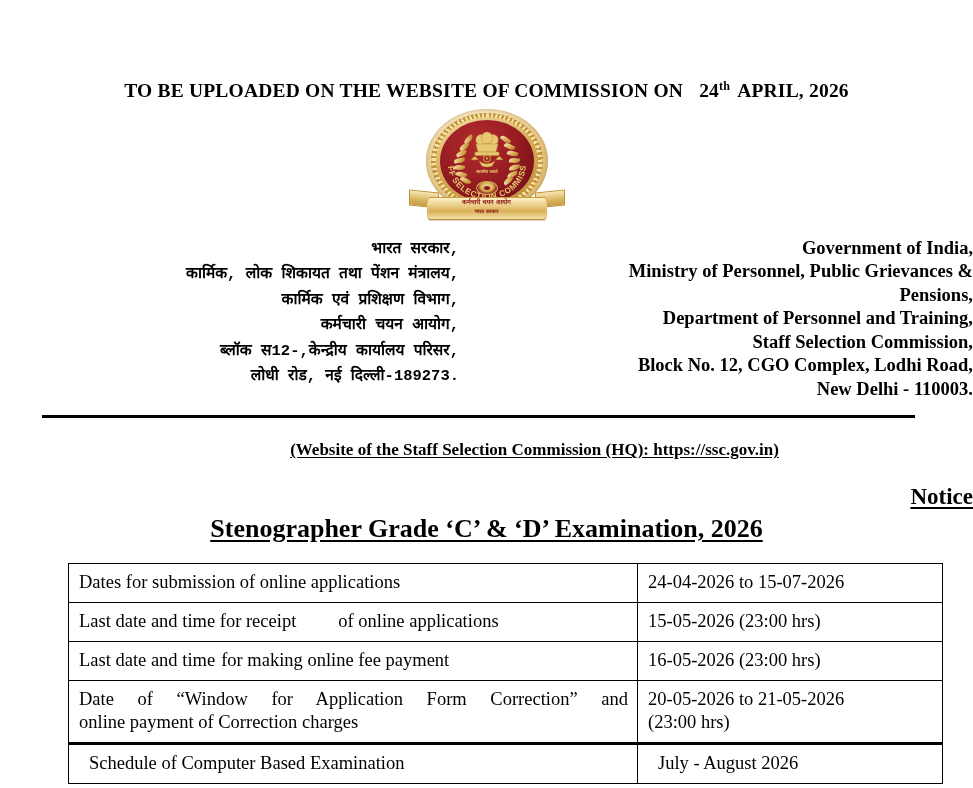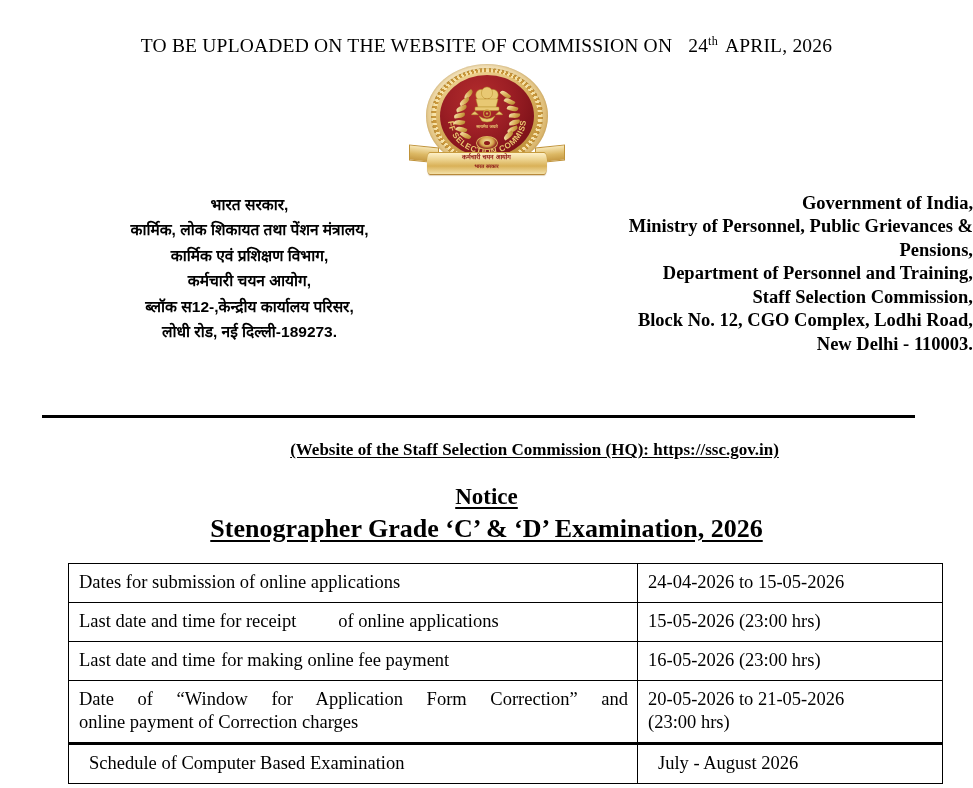--- a/index.html
+++ b/index.html
@@ -12,24 +12,24 @@
     height: 788px;
     overflow: hidden;
     font-family: "Liberation Serif", "DejaVu Serif", serif;
     color: #000000;
     position: relative;
   }
 
   
   .upload-header {
     text-align: center;
-    font-weight: normal;
+    font-weight: bold;
     font-size: 19.5px;
     letter-spacing: 0.2px;
-    padding-top: 33px;
+    padding-top: 78px;
     white-space: nowrap;
   }
   .upload-header .date-part {
     margin-left: 16px;
   }
   .upload-header sup {
     font-size: 0.62em;
     vertical-align: super;
   }
   .upload-header .month-part {
@@ -183,22 +183,22 @@
   .ribbon-text .l2 { font-size: 5.2px; }
 
   
   .address-row {
     display: flex;
     margin-top: 6px;
     padding: 0 0 0 0;
   }
   .addr-hindi {
     width: 462px;
-    text-align: center;
-    font-family: Liberation Sans, sans-serif;
+    text-align: right;
+    font-family: Liberation Mono, monospace;
     font-weight: bold;
     font-size: 15.5px;
     line-height: 25.5px;
     padding-right: 3px;
     box-sizing: border-box;
     padding-left: 40px;
   }
   .addr-eng {
     flex: 1;
     padding-left: 68px;
@@ -234,21 +234,21 @@
     text-decoration: underline;
     text-underline-offset: 2px;
   }
 
   
   .notice-title {
     position: absolute;
     top: 484px;
     left: 0;
     width: 973px;
-    text-align: center;
+    text-align: right;
     font-weight: bold;
     font-size: 23px;
   }
   .notice-title span {
     text-decoration: underline;
     text-underline-offset: 3px;
   }
   .exam-title {
     position: absolute;
     top: 514px;
@@ -403,21 +403,21 @@
   <span>Notice</span>
 </div>
 <div class="exam-title">
   <span>Stenographer Grade ‘C’ &amp; ‘D’ Examination, 2026</span>
 </div>
 
 <table class="sched-table">
   <tbody>
     <tr>
       <td class="col-label">Dates for submission of online applications</td>
-      <td class="col-value">24-04-2026 to 15-05-2026</td>
+      <td class="col-value">24-04-2026 to 15-07-2026</td>
     </tr>
     <tr>
       <td class="col-label"><span>Last date and time for receipt</span><span class="spacer-gap"></span><span>of online applications</span></td>
       <td class="col-value">15-05-2026 (23:00 hrs)</td>
     </tr>
     <tr>
       <td class="col-label"><span>Last date and time</span><span class="gap-small"></span><span>for making online fee payment</span></td>
       <td class="col-value">16-05-2026 (23:00 hrs)</td>
     </tr>
     <tr>

